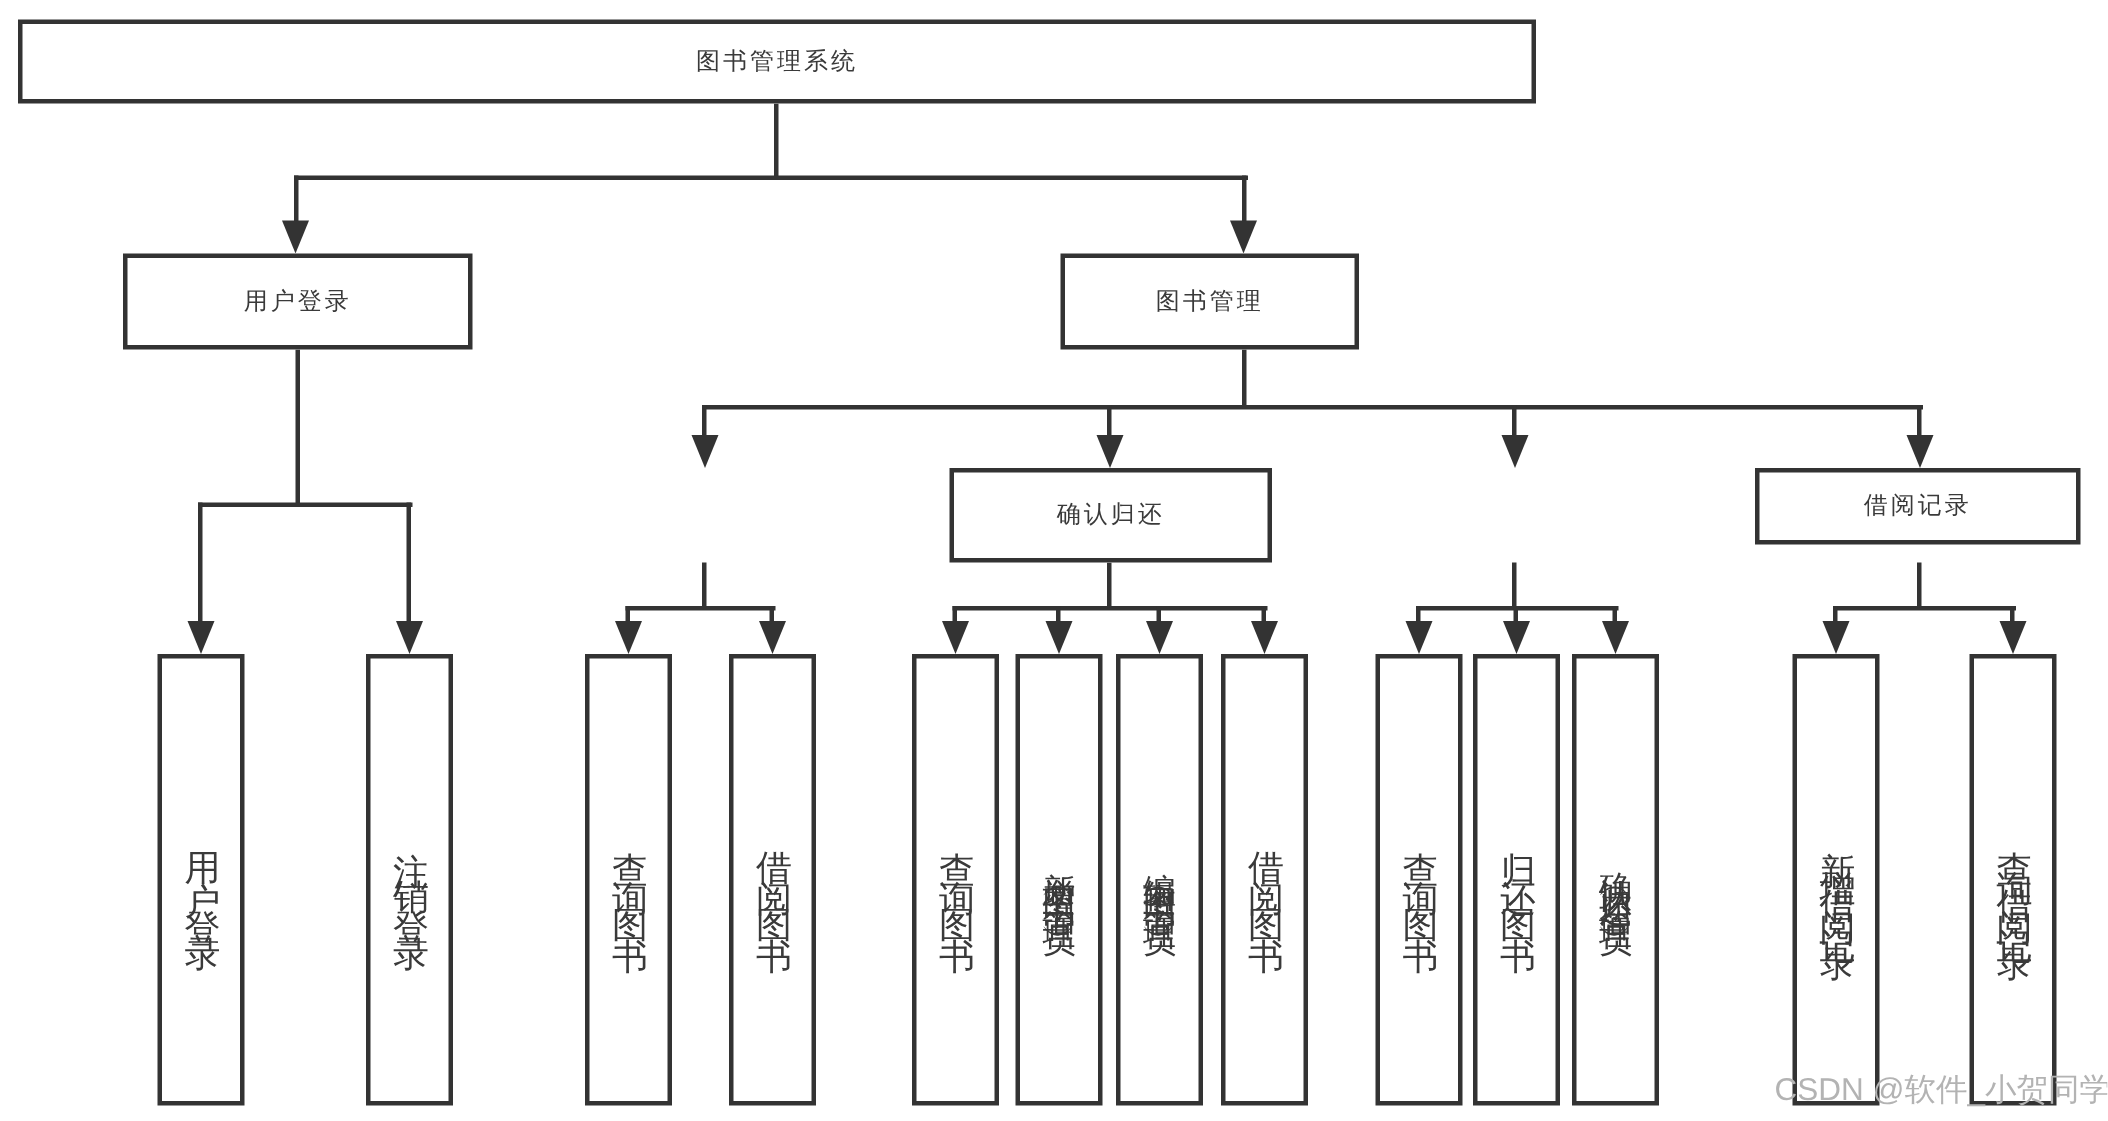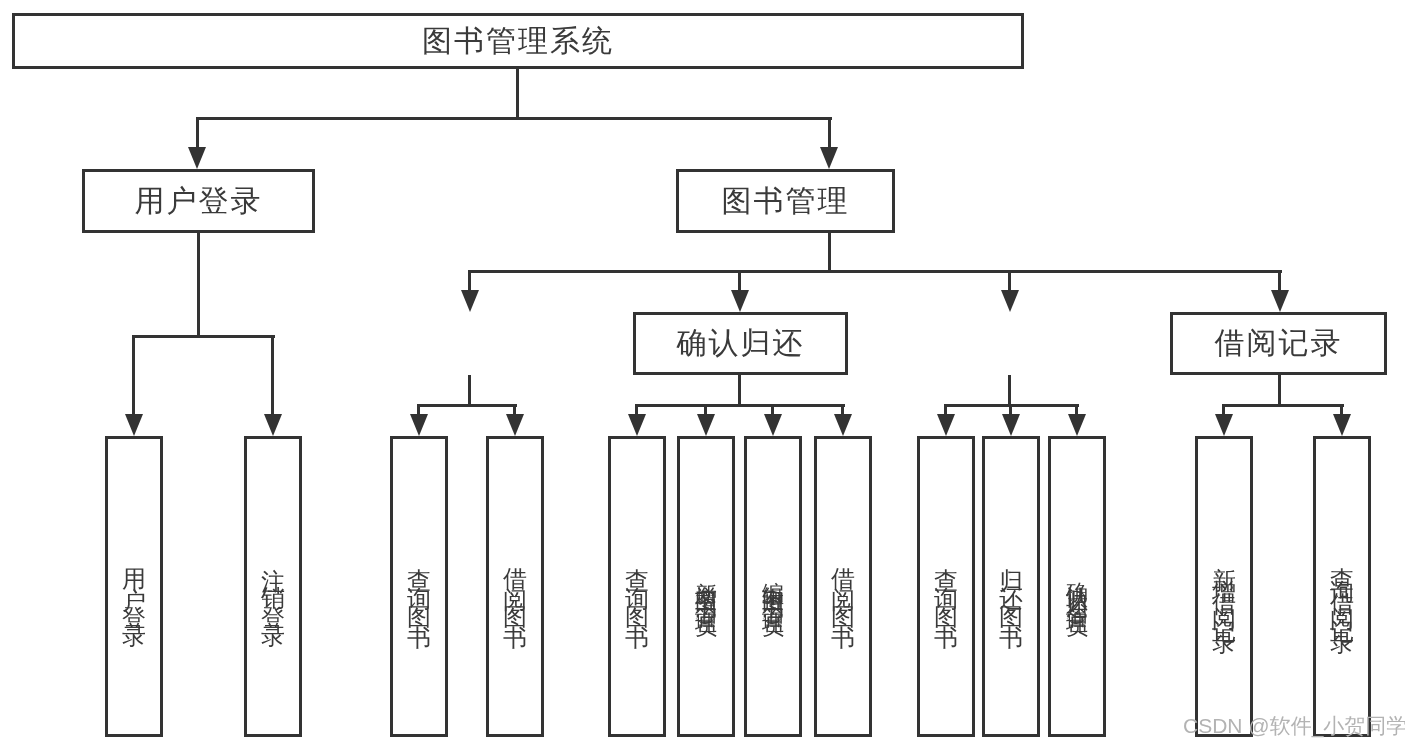--- a/index.html
+++ b/index.html
@@ -18,21 +18,21 @@
     overflow:hidden;
   }
   .node{
     position:absolute;
     box-sizing:border-box;
     background:#ffffff;
     border:3px solid var(--line);
     display:flex;
     align-items:center;
     justify-content:center;
-    font-size:30px;
+    font-size:16px;
     letter-spacing:2px;
     color:var(--text);
     z-index:2;
   }
   .leaf{
     writing-mode:vertical-rl;
     text-orientation:mixed;
     top:436px;
     width:58px;
     height:301px;
@@ -62,24 +62,24 @@
   }
 </style>
 </head>
 <body>
 
 <div class="canvas">
 
   <div class="node" style="left:12px;top:13px;width:1012px;height:56px;">图书管理系统</div>
 
   <div class="node" style="left:82px;top:169px;width:233px;height:64px;">用户登录</div>
-  <div class="node" style="left:676px;top:169px;width:219px;height:64px;text-align:center;">图书管理</div>
+  <div class="node" style="left:707px;top:169px;width:199px;height:64px;text-align:center;">图书管理</div>
 
   <div class="node" style="left:633px;top:312px;width:215px;height:63px;">确认归还</div>
-  <div class="node" style="left:1170px;top:312px;width:217px;height:63px;">借阅记录</div>
+  <div class="node" style="left:1170px;top:312px;width:217px;height:51px;">借阅记录</div>
 
   <div class="node leaf s" style="left:105px;">用户登录</div>
   <div class="node leaf s" style="left:244px;">注销登录</div>
 
   <div class="node leaf s" style="left:390px;">查询图书</div>
   <div class="node leaf s" style="left:486px;">借阅图书</div>
 
   <div class="node leaf s" style="left:608px;">查询图书</div>
   <div class="node leaf l" style="left:677px;">新增图书（管理员）</div>
   <div class="node leaf l" style="left:744px;">编辑图书（管理员）</div>

